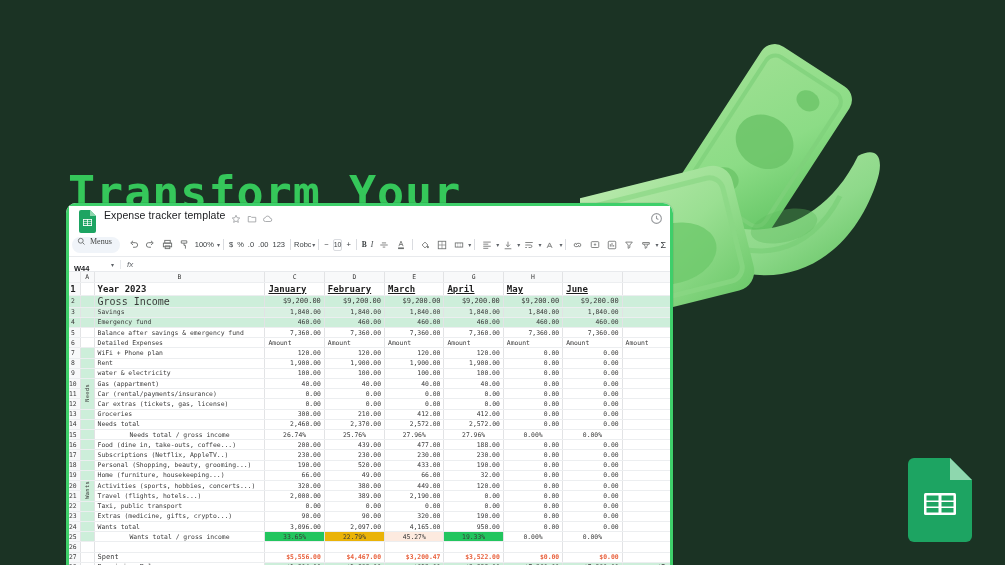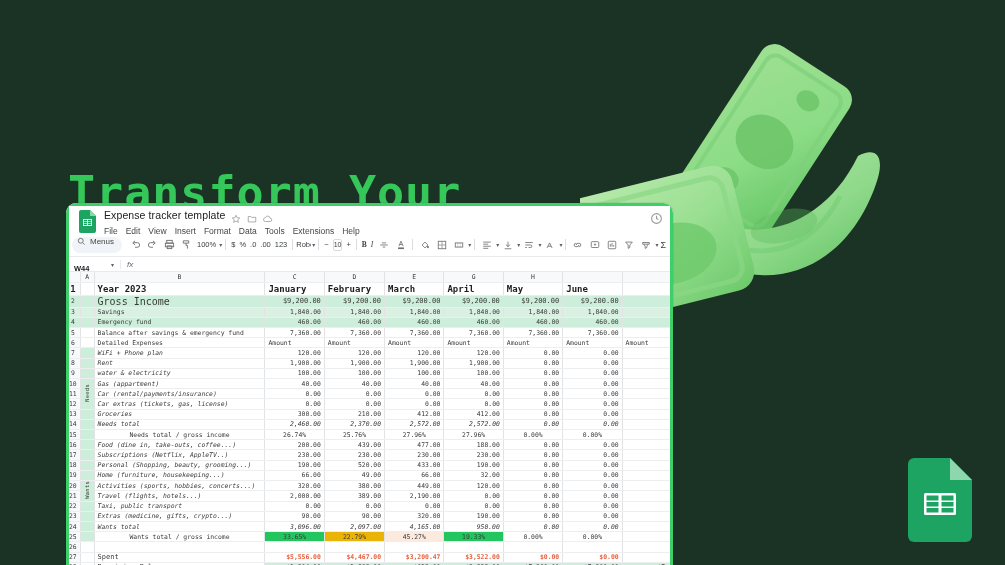--- a/index.html
+++ b/index.html
@@ -73,21 +73,21 @@
   }
 
   
   .gs-toolbar {
     height: 23px; display: flex; align-items: center; gap: 0px;
     padding: 0 5px 0 6px; position: relative;
   }
   .gs-menus-pill {
     display: flex; align-items: center; gap: 4px;
     height: 16px; padding: 0 8px 6px 5px; border-radius: 9px;
-    background: #f0f4f9; margin-right: 5px;
+    background: #f0f4f9; margin-right: 5px; font-family: Liberation Serif, serif;
   }
   .gs-menus-pill span { font-size: 8px; color: #444746; }
   .tb { width: 17px; height: 17px; display: flex; align-items: center; justify-content: center; opacity: .78; flex: none;}
   .tb svg { display: block; }
   .tbtxt { font-size: 7.5px; color: #3c4043; padding: 0 2px; white-space: nowrap; }
   .tbsep { width: 1px; height: 11px; background: #dadce0; margin: 0 3px; flex: none;}
   .fontbox { font-size: 7.5px; color: #3c4043; width: 34px; overflow: hidden; white-space: nowrap; }
   .sizebox {
     width: 17px; height: 12px; border: 1px solid #dadce0; border-radius: 2px;
     font-size: 7px; color: #3c4043; display:flex; align-items:center; justify-content:center;
@@ -127,22 +127,22 @@
     background: #f8f9fa; color: #7b7d80; text-align: center; font-size: 5.2px;
     border-right: 1px solid #d6d8da;
   }
   td.num { text-align: right; }
   td.lbl { text-align: left; }
   tr.r-title td { font-size: 9px; font-weight: bold; color: #1d1d1d; height: 13px; }
   tr.r-title td.c-b { font-size: 9px; }
   .green-row td { background: #cdeeda; }
   .green-row2 td { background: #d9f0e2; }
   .bold { font-weight: bold; color: #1d1d1d; }
-  .ital { font-style: italic; }
-  .hdr-month { font-size: 8.4px; font-weight: bold; color: #1d1d1d; }
+  .ital { }
+  .hdr-month { font-size: 8.4px; font-weight: bold; color: #1d1d1d; text-decoration: underline; }
   .sec-head td { font-weight: bold; color: #1d1d1d; border-top: 1px solid #bdbfc1; }
   td.amt-hdr { font-weight: bold; color: #1d1d1d; text-align: left; font-size: 6.2px;}
   .sideband { background: #cdeeda !important; }
   .side-label {
     writing-mode: vertical-rl; transform: rotate(180deg);
     font-size: 5.4px; color: #3a3a3a; letter-spacing: .3px;
   }
   .pct-row td { font-weight: bold; color: #1d1d1d; text-align: center; }
   .spent td.num { color: #e8603c; font-weight: bold; margin-top: 9px; }
   .remain td { background: #cdeeda; font-weight: bold; color: #1d1d1d; font-size: 7.6px; height: 13px;}
@@ -253,31 +253,20 @@
             <svg width="10" height="10" viewBox="0 0 24 24">
                 <path fill="none" stroke="#5f6368" stroke-width="2" d="M3 6h6l2 2h10v11H3z"></path>
               </svg>
           </span>
           <span class="gs-titleicon">
             <svg width="10" height="10" viewBox="0 0 24 24">
                 <path fill="none" stroke="#5f6368" stroke-width="2" d="M7 18h10a4 4 0 0 0 0-8 6 6 0 0 0-11.6-1A3.6 3.6 0 0 0 6 18z"></path>
               </svg>
           </span>
         </div>
-        <div class="gs-menubar">
-          <span class="gs-menu">File</span>
-          <span class="gs-menu">Edit</span>
-          <span class="gs-menu">View</span>
-          <span class="gs-menu">Insert</span>
-          <span class="gs-menu">Format</span>
-          <span class="gs-menu">Data</span>
-          <span class="gs-menu">Tools</span>
-          <span class="gs-menu">Extensions</span>
-          <span class="gs-menu">Help</span>
-        </div>
       </div>
 
       <div class="gs-history">
         <svg width="13" height="13" viewBox="0 0 24 24">
             <circle cx="12" cy="12" r="9" fill="none" stroke="#5f6368" stroke-width="2"></circle>
             <path d="M12 7v5l3.5 2" fill="none" stroke="#5f6368" stroke-width="2"></path>
           </svg>
       </div>
     </div>
 

